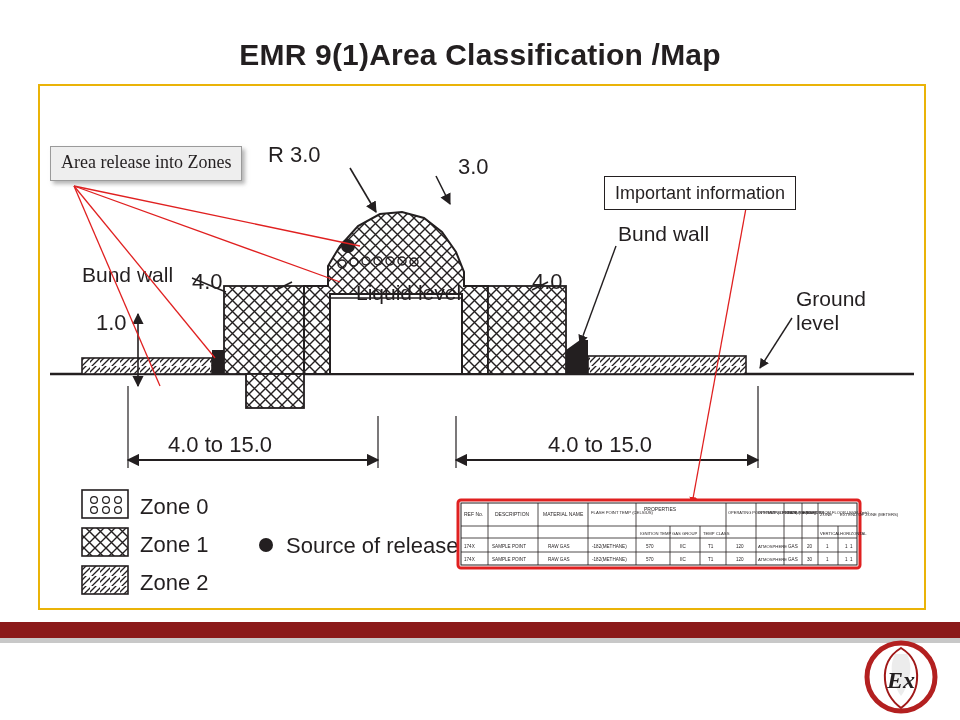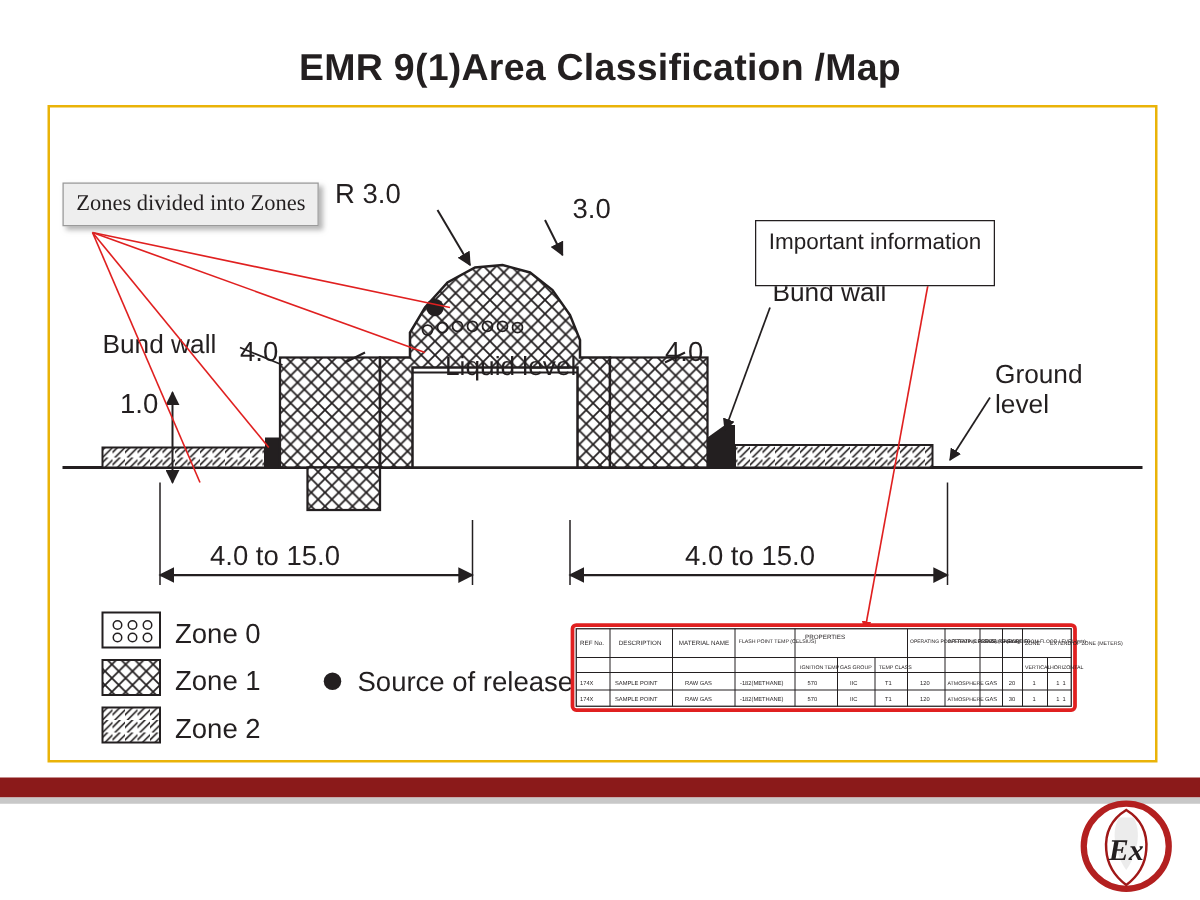--- a/index.html
+++ b/index.html
@@ -66,21 +66,21 @@
     padding: 5px 10px 7px 10px;
     font-family: "Liberation Serif", serif;
     font-size: 18px;
     background: #eeeeee;
     border: 1px solid #9a9a9a;
     box-shadow: 3px 3px 4px rgba(120,120,120,0.55);
   }
   .callout-info {
     left: 604px;
     top: 176px;
-    padding: 6px 10px 24px 10px;
+    padding: 6px 10px 5px 10px;
     font-family: "Liberation Sans", sans-serif;
     font-size: 18px;
     background: #ffffff;
     border: 1px solid #231f20;
   }
   
   .bottom-bar {
     position: absolute;
     left: 0;
     top: 622px;
@@ -298,21 +298,21 @@
           <text x="748" y="475" font-family="Liberation Sans, sans-serif" font-size="4.6" fill="#231f20">GAS</text>
           <text x="767" y="475" font-family="Liberation Sans, sans-serif" font-size="4.6" fill="#231f20">30</text>
           <text x="786" y="475" font-family="Liberation Sans, sans-serif" font-size="4.6" fill="#231f20">1</text>
           <text x="805" y="475" font-family="Liberation Sans, sans-serif" font-size="4.6" fill="#231f20">1</text>
           <text x="810" y="475" font-family="Liberation Sans, sans-serif" font-size="4.6" fill="#231f20">1</text>
         </g>
       </g>
     </svg>
   </div>
 
-  <div class="callout callout-zones">Zones divided into Zones</div>
+  <div class="callout callout-zones">Area release into Zones</div>
   <div class="callout callout-info">Important information</div>
 
   <div class="bottom-bar"></div>
   <div class="bottom-bar2"></div>
 
   <svg class="logo" viewBox="0 0 78 74">
     <circle cx="39" cy="37" r="34" fill="#ffffff" stroke="#b32020" stroke-width="5"></circle>
     <path d="M39 8 C26 16 22 28 23 40 C24 54 31 62 39 68 C47 62 54 54 55 40 C56 28 52 16 39 8 Z" fill="#ffffff" stroke="#a01818" stroke-width="2"></path>
     <path d="M33 14 C29 22 29 30 31 38 C33 46 36 52 39 56 C42 52 45 46 47 38 C49 30 49 22 45 14 Z" fill="#d9d9d9" opacity="0.5"></path>
     <text x="39" y="48" text-anchor="middle" font-family="Liberation Serif, serif" font-size="24" font-style="italic" font-weight="bold" fill="#231f20">Ex</text>

